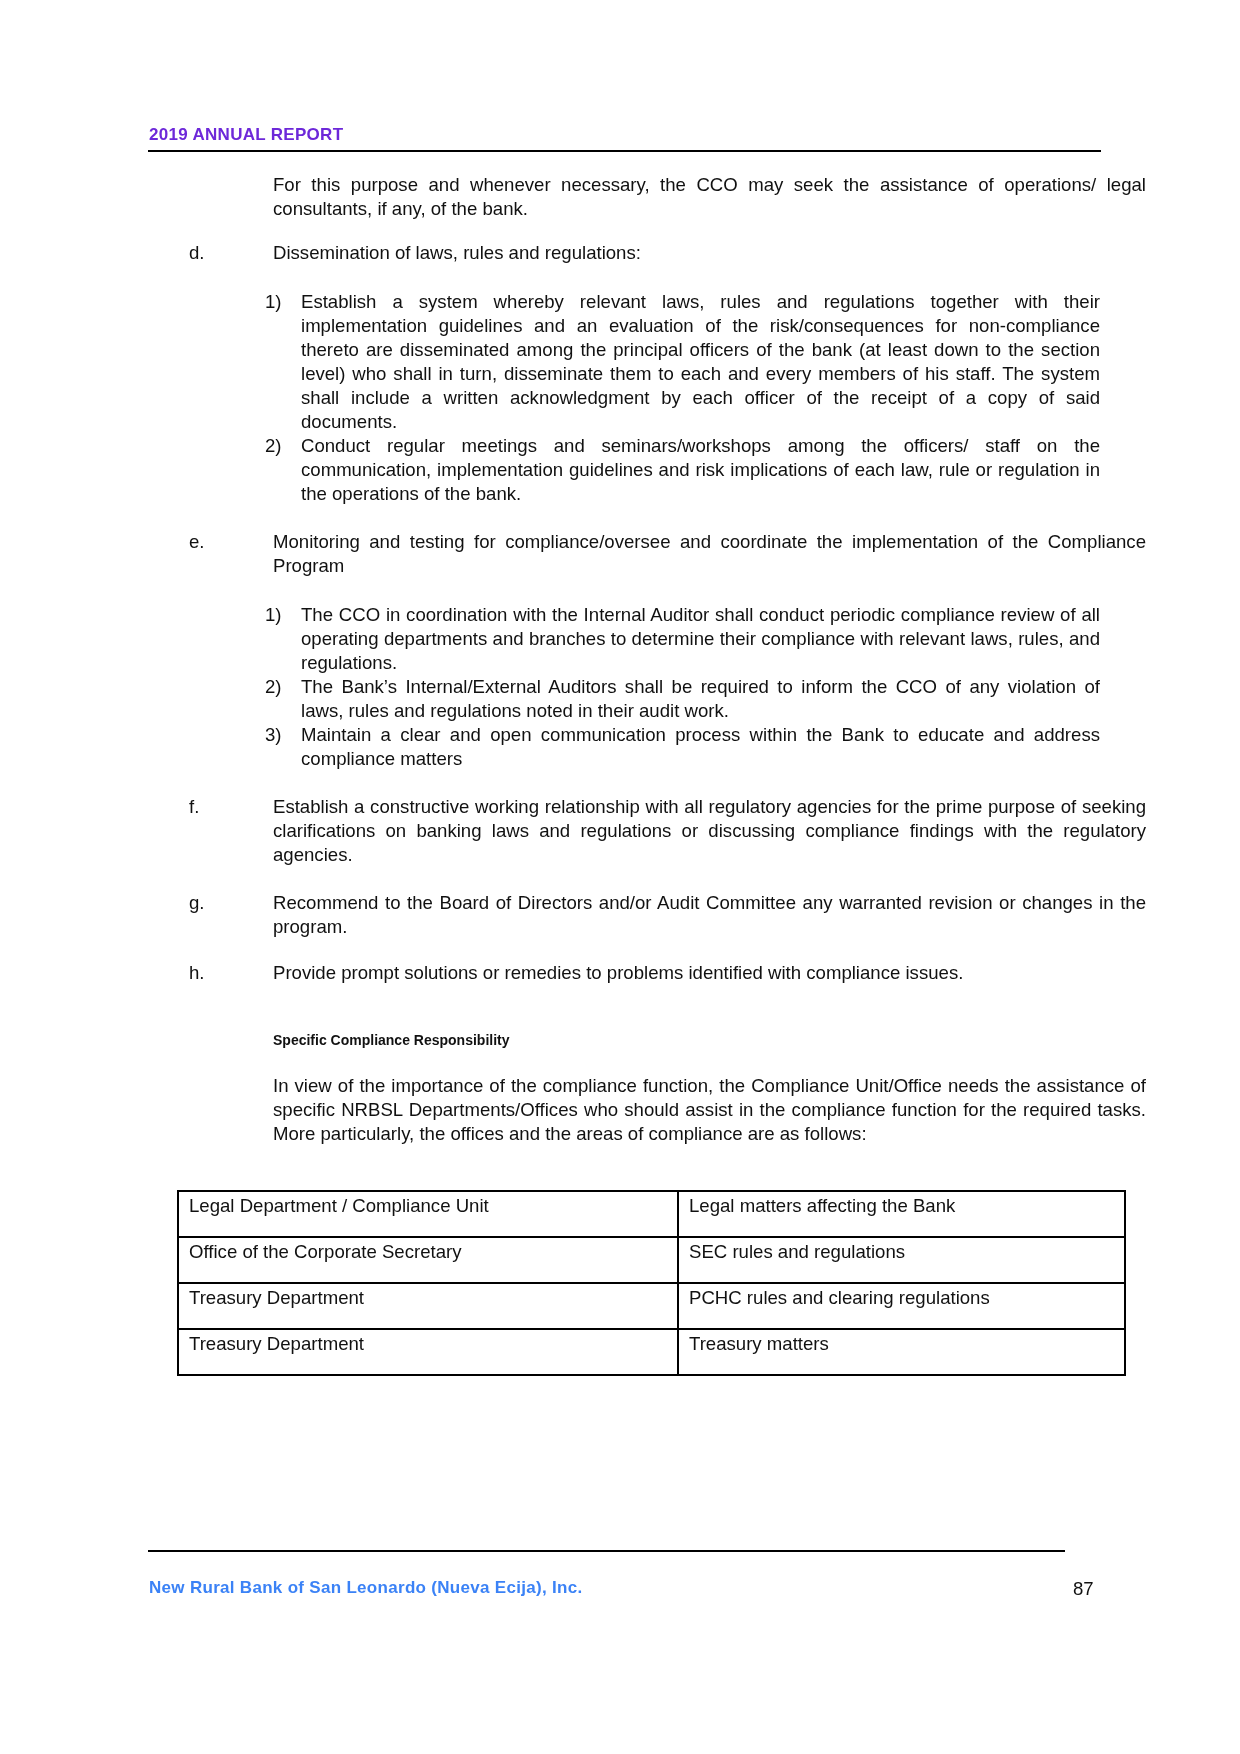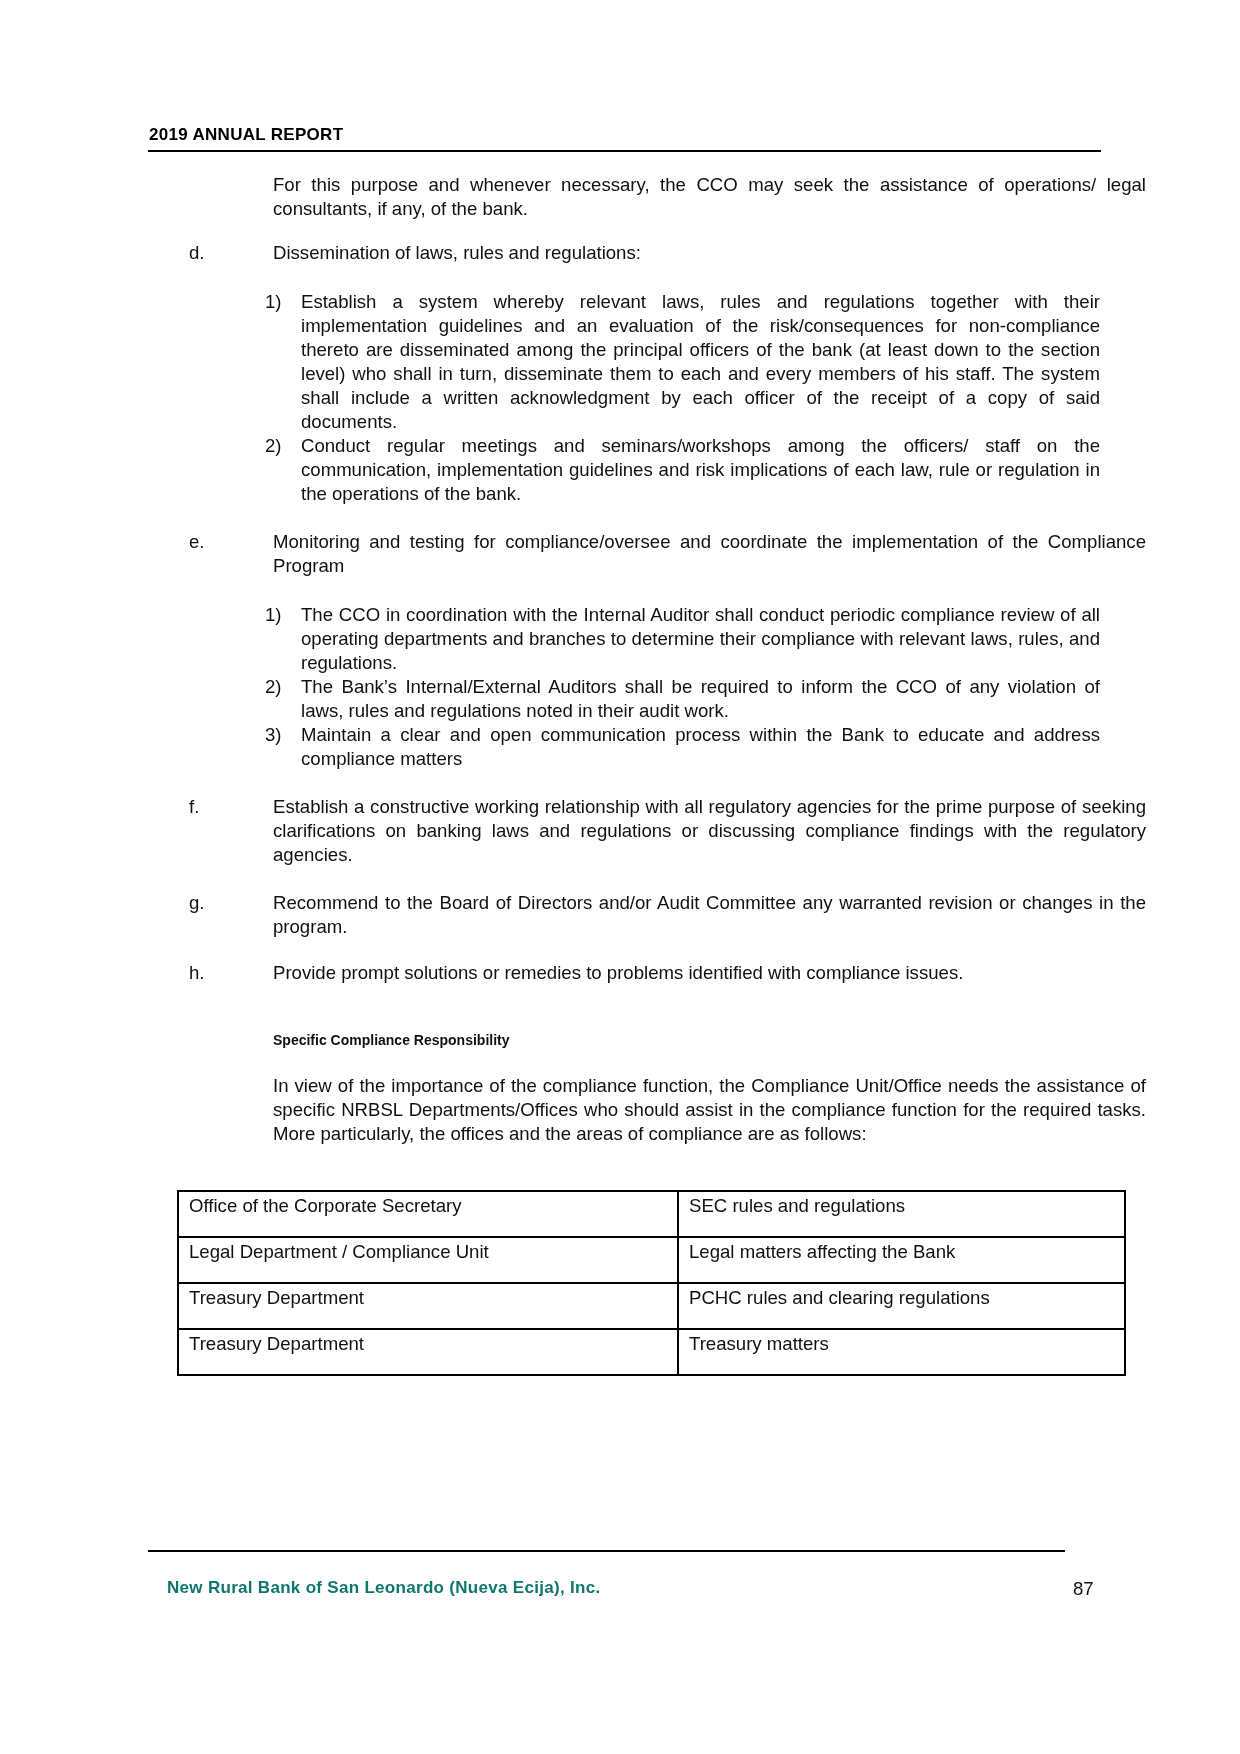--- a/index.html
+++ b/index.html
@@ -1,34 +1,34 @@
 <!DOCTYPE html>
 <html><head>
 <meta charset="utf-8">
 <style>
   html, body { margin: 0; padding: 0; background: #ffffff; }
   body { width: 1240px; height: 1754px; position: relative; overflow: hidden;
          font-family: "Liberation Sans", sans-serif; color: #111111; }
   .abs { position: absolute; }
-  .hdr-title { left: 149px; top: 125px; font-size: 17px; font-weight: bold; color: #000000; letter-spacing: 0.3px; }
+  .hdr-title { left: 149px; top: 125px; font-size: 17px; font-weight: bold; color: #6d28d9; letter-spacing: 0.3px; }
   .rule { position: absolute; background: #000; }
   .para { position: absolute; font-size: 18.6px; line-height: 24px; text-align: justify; }
   .lbl { position: absolute; font-size: 18.6px; line-height: 24px; }
   .heading { position: absolute; font-size: 14px; line-height: 24px; font-weight: bold; }
   .body-col { left: 227px; width: 873px; margin-left: 46px; }
   .sub-col { left: 301px; width: 799px; }
   .letter { left: 189px; }
   .num { left: 265px; }
   table.resp { position: absolute; left: 177px; top: 1190px; width: 949px; border-collapse: collapse;
                font-size: 18.6px; line-height: 24px; }
   table.resp td { border: 2px solid #000; vertical-align: top; padding: 2px 10px 0 10px; text-align: justify; }
   table.resp td.c1 { width: 478px; }
   table.resp tr { height: 46px; }
   table.resp tr.tall { height: 69px; }
-  .footer-text { left: 149px; top: 1578px; font-size: 17px; font-weight: bold; color: #0f766e; letter-spacing: 0.3px; margin-left: 18px; }
+  .footer-text { left: 149px; top: 1578px; font-size: 17px; font-weight: bold; color: #3b82f6; letter-spacing: 0.3px; }
   .page-num { left: 1073px; top: 1578px; font-size: 18.6px; }
 </style>
 </head>
 <body>
 
 <div class="abs hdr-title">2019 ANNUAL REPORT</div>
 <div class="rule" style="left:148px; top:150px; width:953px; height:2px;"></div>
 
 <div class="para body-col" style="top:173px;">For this purpose and whenever necessary, the CCO may seek the assistance of operations/ legal consultants, if any, of the bank.</div>
 
@@ -61,26 +61,26 @@
 
 <div class="lbl letter" style="top:961px;">h.</div>
 <div class="para body-col" style="top:961px;">Provide prompt solutions or remedies to problems identified with compliance issues.</div>
 
 <div class="heading body-col" style="top:1028px;">Specific Compliance Responsibility</div>
 <div class="para body-col" style="top:1074px;">In view of the importance of the compliance function, the Compliance Unit/Office needs the assistance of specific NRBSL Departments/Offices who should assist in the compliance function for the required tasks. More particularly, the offices and the areas of compliance are as follows:</div>
 
 <table class="resp">
   <tbody>
   <tr>
+    <td class="c1">Legal Department / Compliance Unit</td>
+    <td>Legal matters affecting the Bank</td>
+  </tr>
+  <tr>
     <td class="c1">Office of the Corporate Secretary</td>
     <td>SEC rules and regulations</td>
-  </tr>
-  <tr>
-    <td class="c1">Legal Department / Compliance Unit</td>
-    <td>Legal matters affecting the Bank</td>
   </tr>
   <tr>
     <td class="c1">Treasury Department</td>
     <td>PCHC rules and clearing regulations</td>
   </tr>
   <tr>
     <td class="c1">Treasury Department</td>
     <td>Treasury matters</td>
   </tr>
 </tbody>

